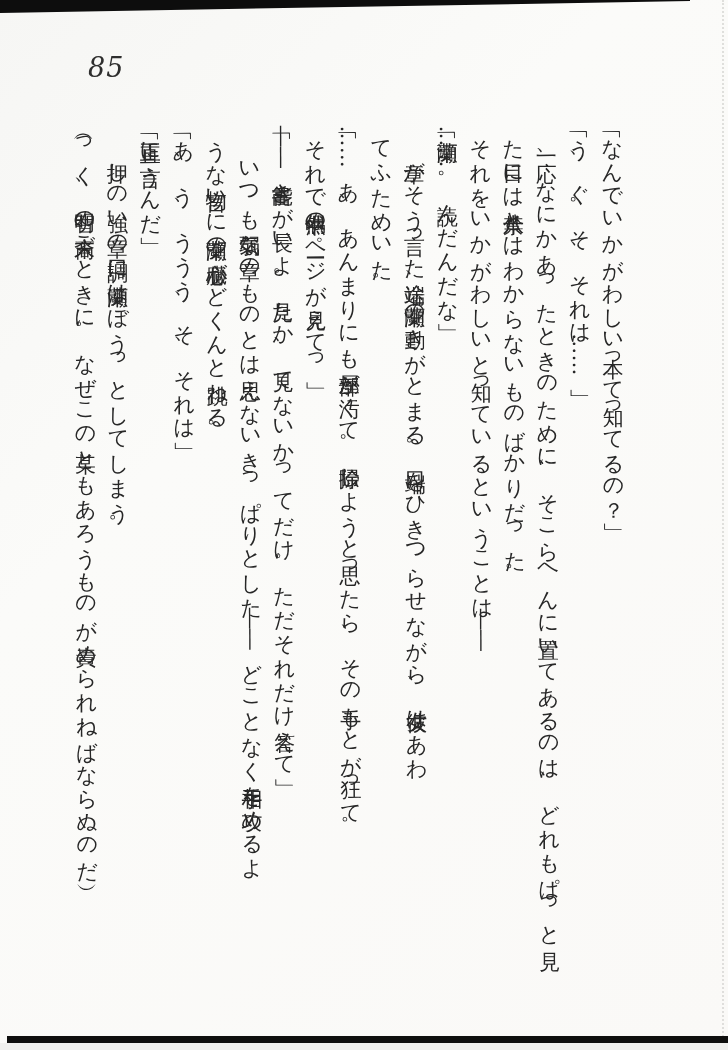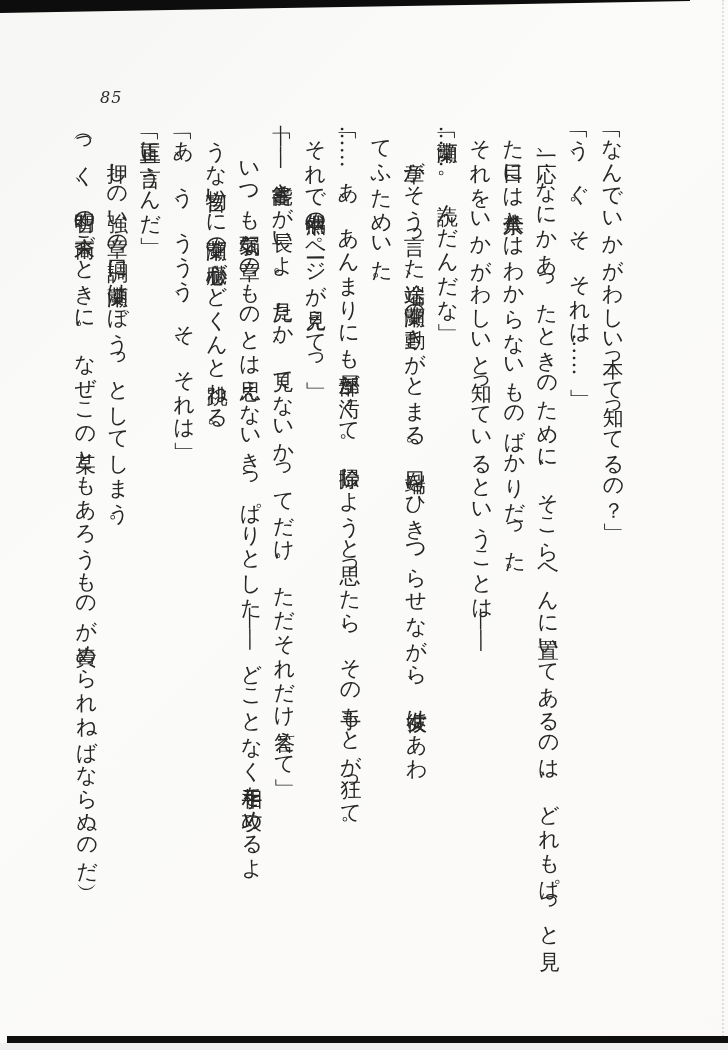--- a/index.html
+++ b/index.html
@@ -41,26 +41,25 @@
   .edge-right {
     position: absolute;
     top: 0; bottom: 10px;
     right: 4px;
     width: 0;
     border-left: 2px dotted #c9c9c6;
     opacity: 0.55;
   }
   .page-number {
     position: absolute;
-    top: 52px; left: 100px;
-    font-size: 16px;
+    top: 52px; left: 88px;
+    font-size: 27px;
     font-style: italic;
     color: #2e2e2e;
     letter-spacing: 1px;
-    margin-top: 36px;
   }
   .text-block {
     position: absolute;
     top: 124px;
     right: 100px;
     height: 826px;
     writing-mode: vertical-rl;
     text-orientation: mixed;
     font-size: 21px;
     line-height: 33px;

